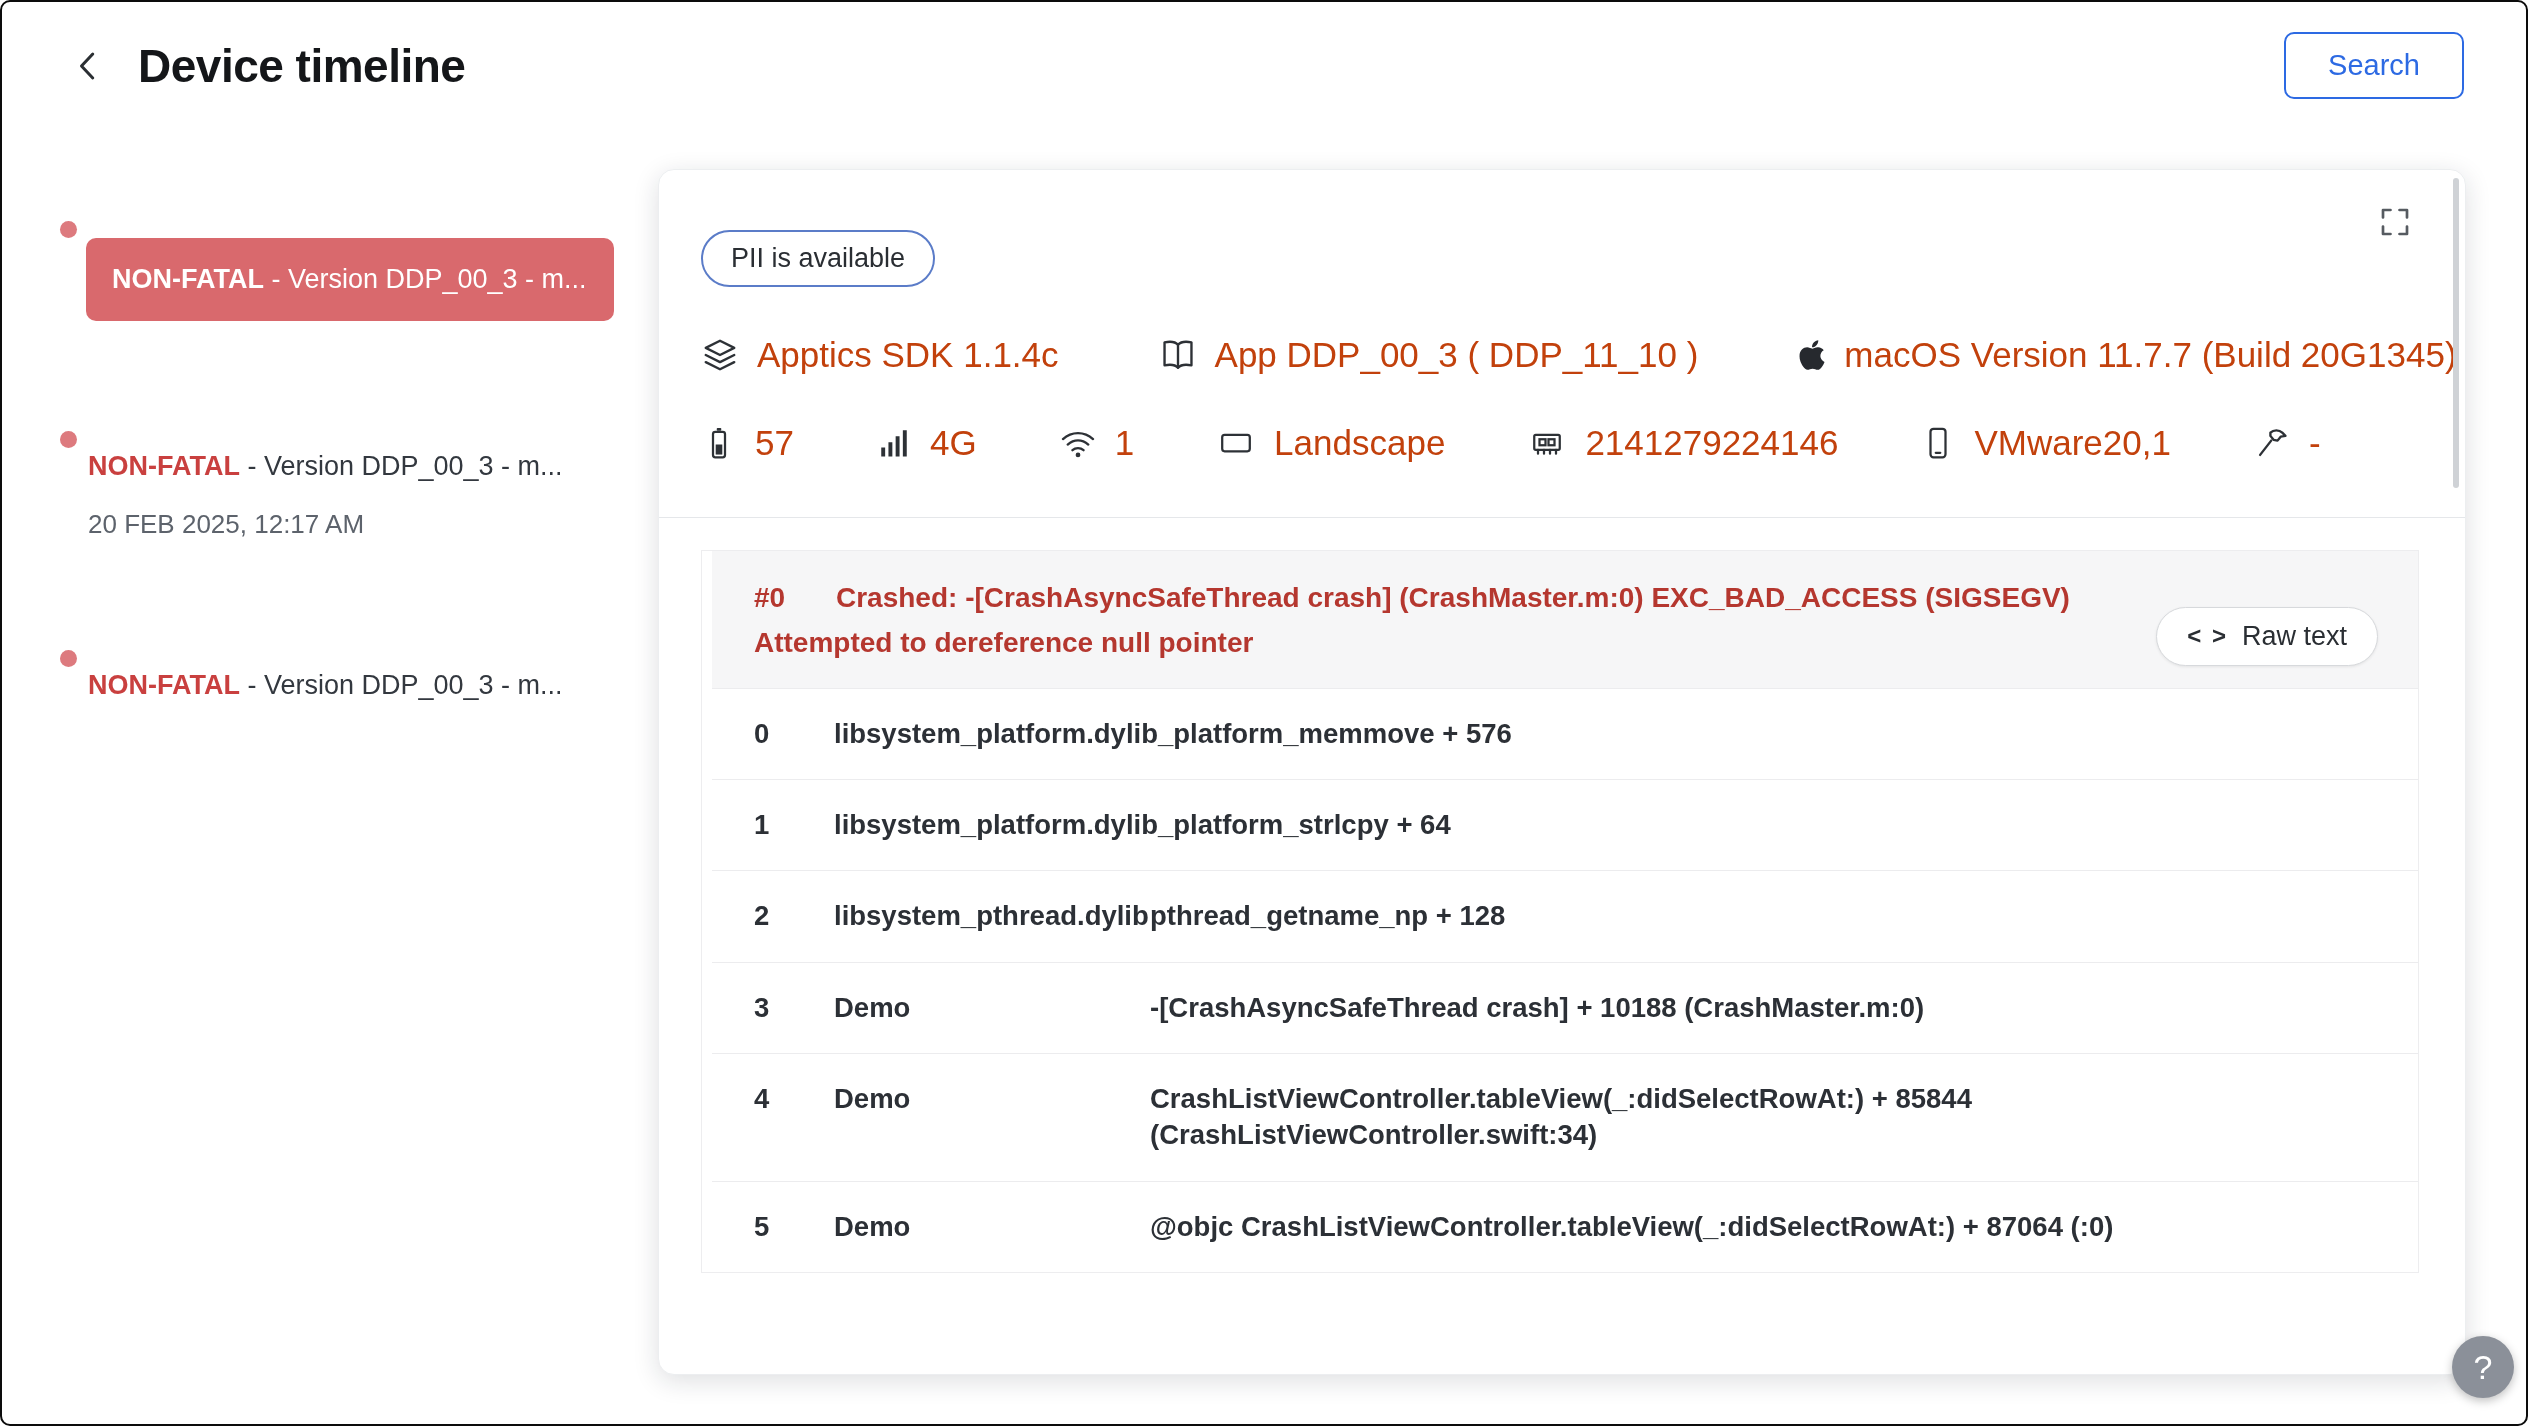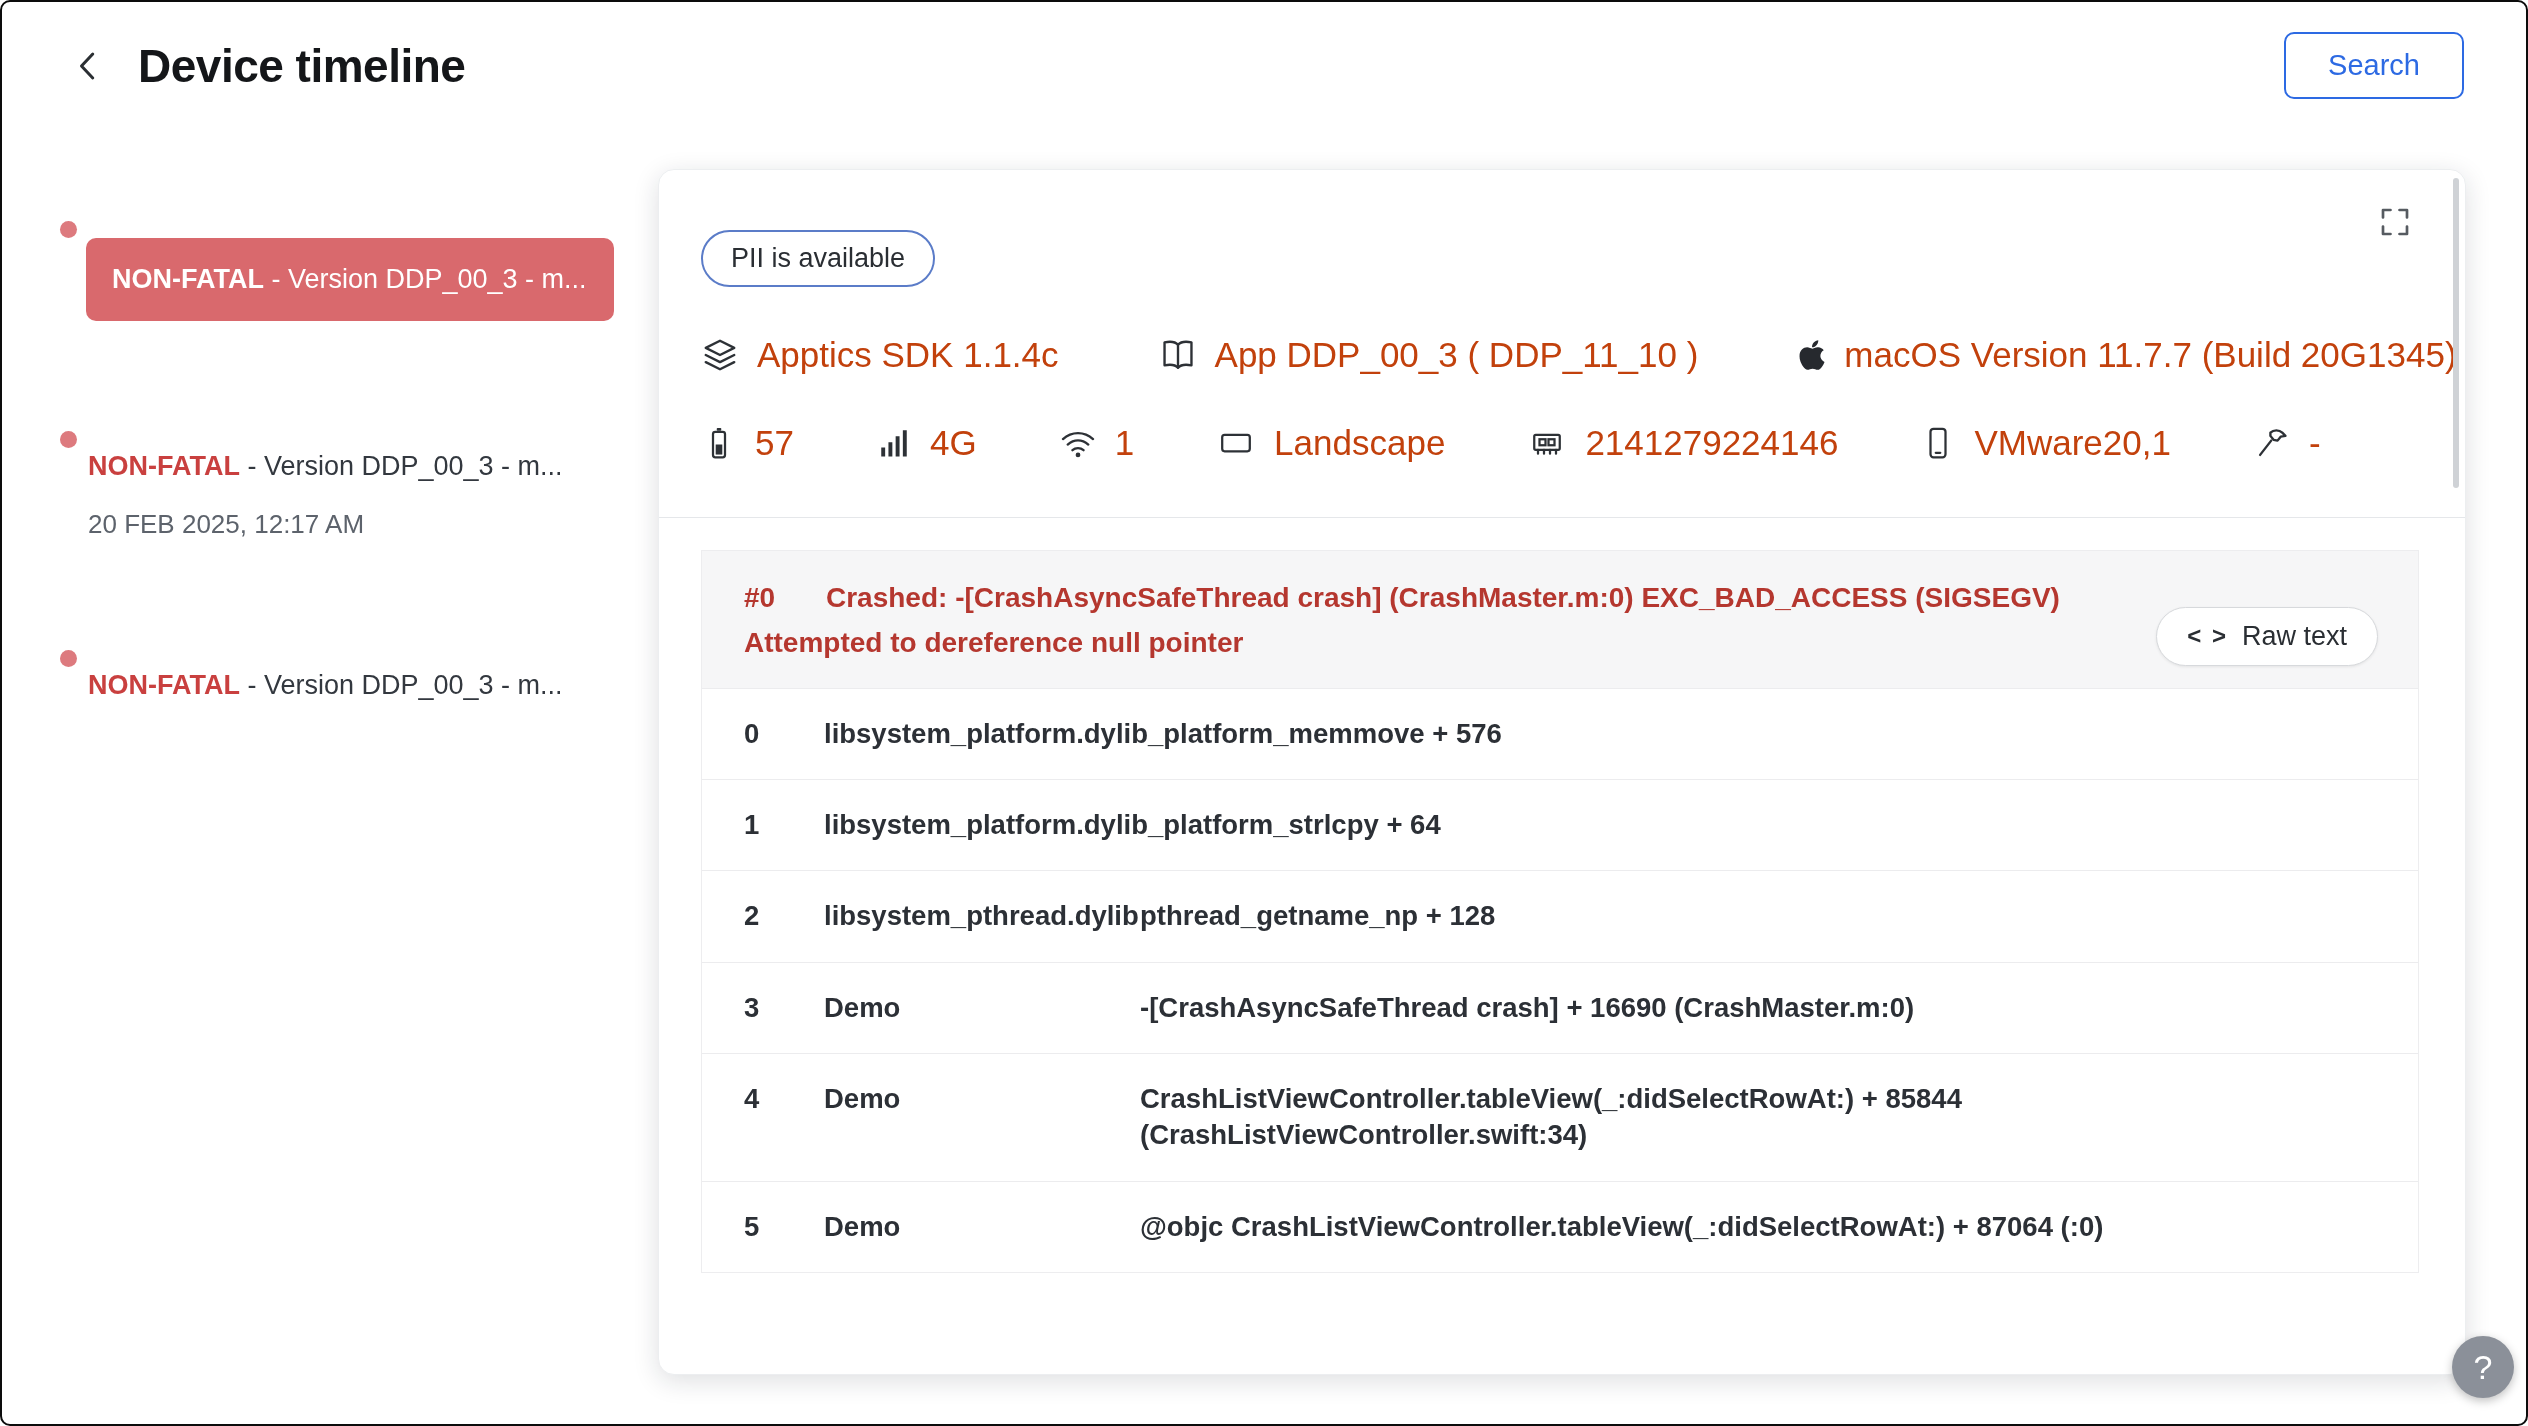--- a/index.html
+++ b/index.html
@@ -58,21 +58,21 @@
   .divider{ border-top:1px solid #e5e7ea; margin-top:54px; }
 
   
   .stack-section{ padding:0 46px 0 42px; }
   .stack-head{ display:flex; align-items:center; margin-top:38px; }
   .stack-title{ font-size:35px; font-weight:500; color:#34383d; }
   .crash-link{ margin-left:52px; font-size:28px; color:#4a90e2; text-decoration:none; cursor:pointer; }
   .symbolicate-btn{ margin-left:auto; font-family:inherit; background:#3b74ec; color:#fff; border:none;
                     border-radius:9px; font-size:29px; font-weight:600; padding:17px 38px; cursor:pointer; }
 
-  .trace-table{ margin-top:32px; border:1px solid #ededef; }
+  .trace-table{ margin-top:32px; border:1px solid #ededef;padding-left:10px; }
   .trace-header{ background:#f6f6f7; padding:24px 40px 22px 42px; display:flex; align-items:flex-end; }
   .crash-lines{ flex:1; color:#b5372f; font-weight:700; font-size:28px; line-height:1.62; }
   .crash-idx{ display:inline-block; width:82px; }
   .raw-btn{ flex:none; background:#fff; border:1px solid #d7d9dc; border-radius:999px; padding:13px 30px;
             font-family:inherit; font-size:27px; font-weight:500; color:#2a2e33; display:flex; gap:14px;
             align-items:center; box-shadow:0 1px 3px rgba(0,0,0,.08); cursor:pointer; white-space:nowrap;
             margin-left:30px; }
   .raw-btn .code-ic{ font-weight:700; font-size:24px; letter-spacing:2px; }
 
   .frame-row{ display:flex; padding:27px 40px 27px 42px; border-top:1px solid #ececee;
@@ -286,21 +286,21 @@
             <span class="f-sym">_platform_strlcpy + 64</span>
           </div>
           <div class="frame-row">
             <span class="f-idx">2</span>
             <span class="f-bin">libsystem_pthread.dylib</span>
             <span class="f-sym">pthread_getname_np + 128</span>
           </div>
           <div class="frame-row">
             <span class="f-idx">3</span>
             <span class="f-bin">Demo</span>
-            <span class="f-sym">-[CrashAsyncSafeThread crash] + 16690 (CrashMaster.m:0)</span>
+            <span class="f-sym">-[CrashAsyncSafeThread crash] + 10188 (CrashMaster.m:0)</span>
           </div>
           <div class="frame-row">
             <span class="f-idx">4</span>
             <span class="f-bin">Demo</span>
             <span class="f-sym">CrashListViewController.tableView(_:didSelectRowAt:) + 85844 (CrashListViewController.swift:34)</span>
           </div>
           <div class="frame-row">
             <span class="f-idx">5</span>
             <span class="f-bin">Demo</span>
             <span class="f-sym">@objc CrashListViewController.tableView(_:didSelectRowAt:) + 87064 (:0)</span>

